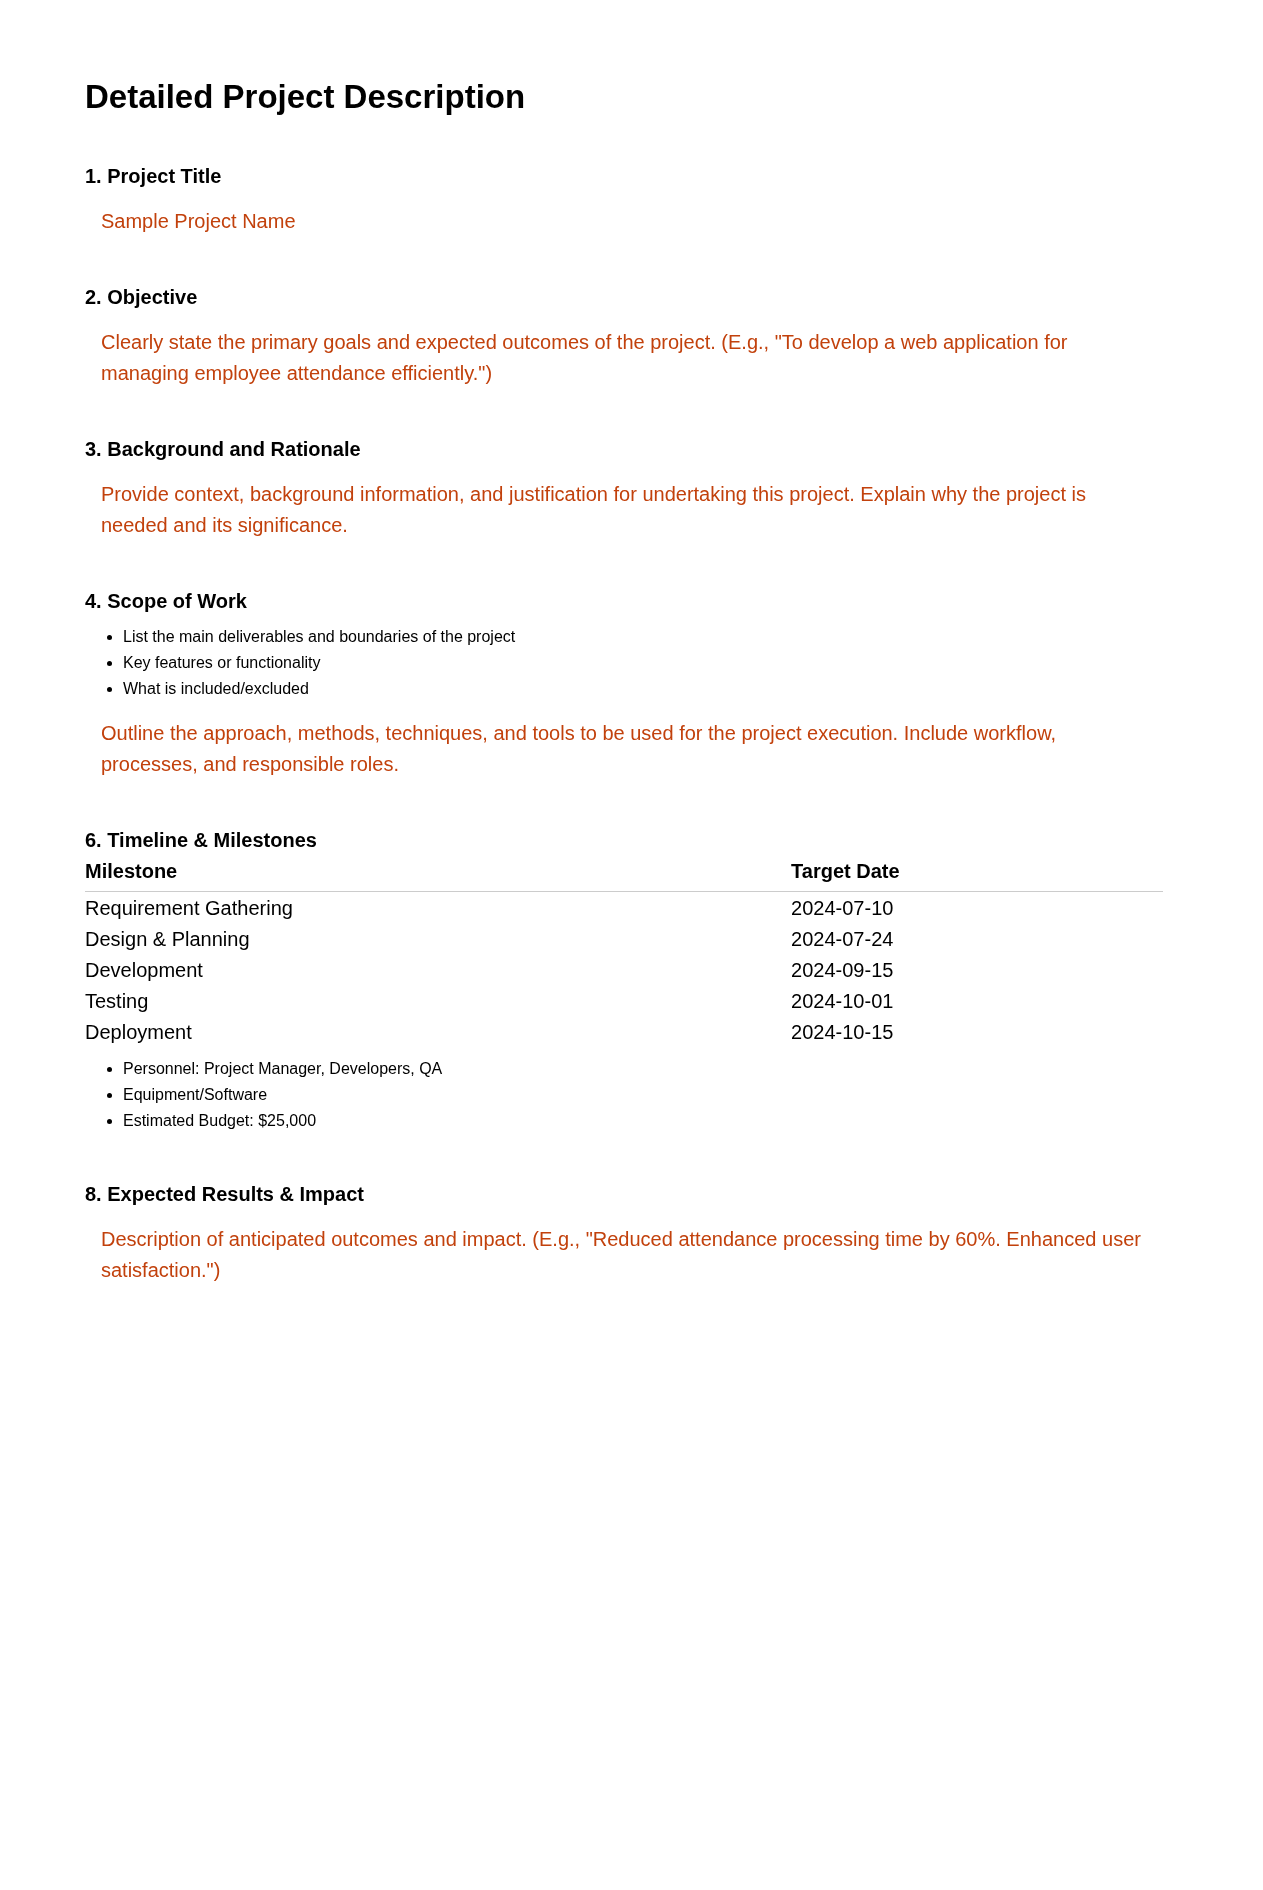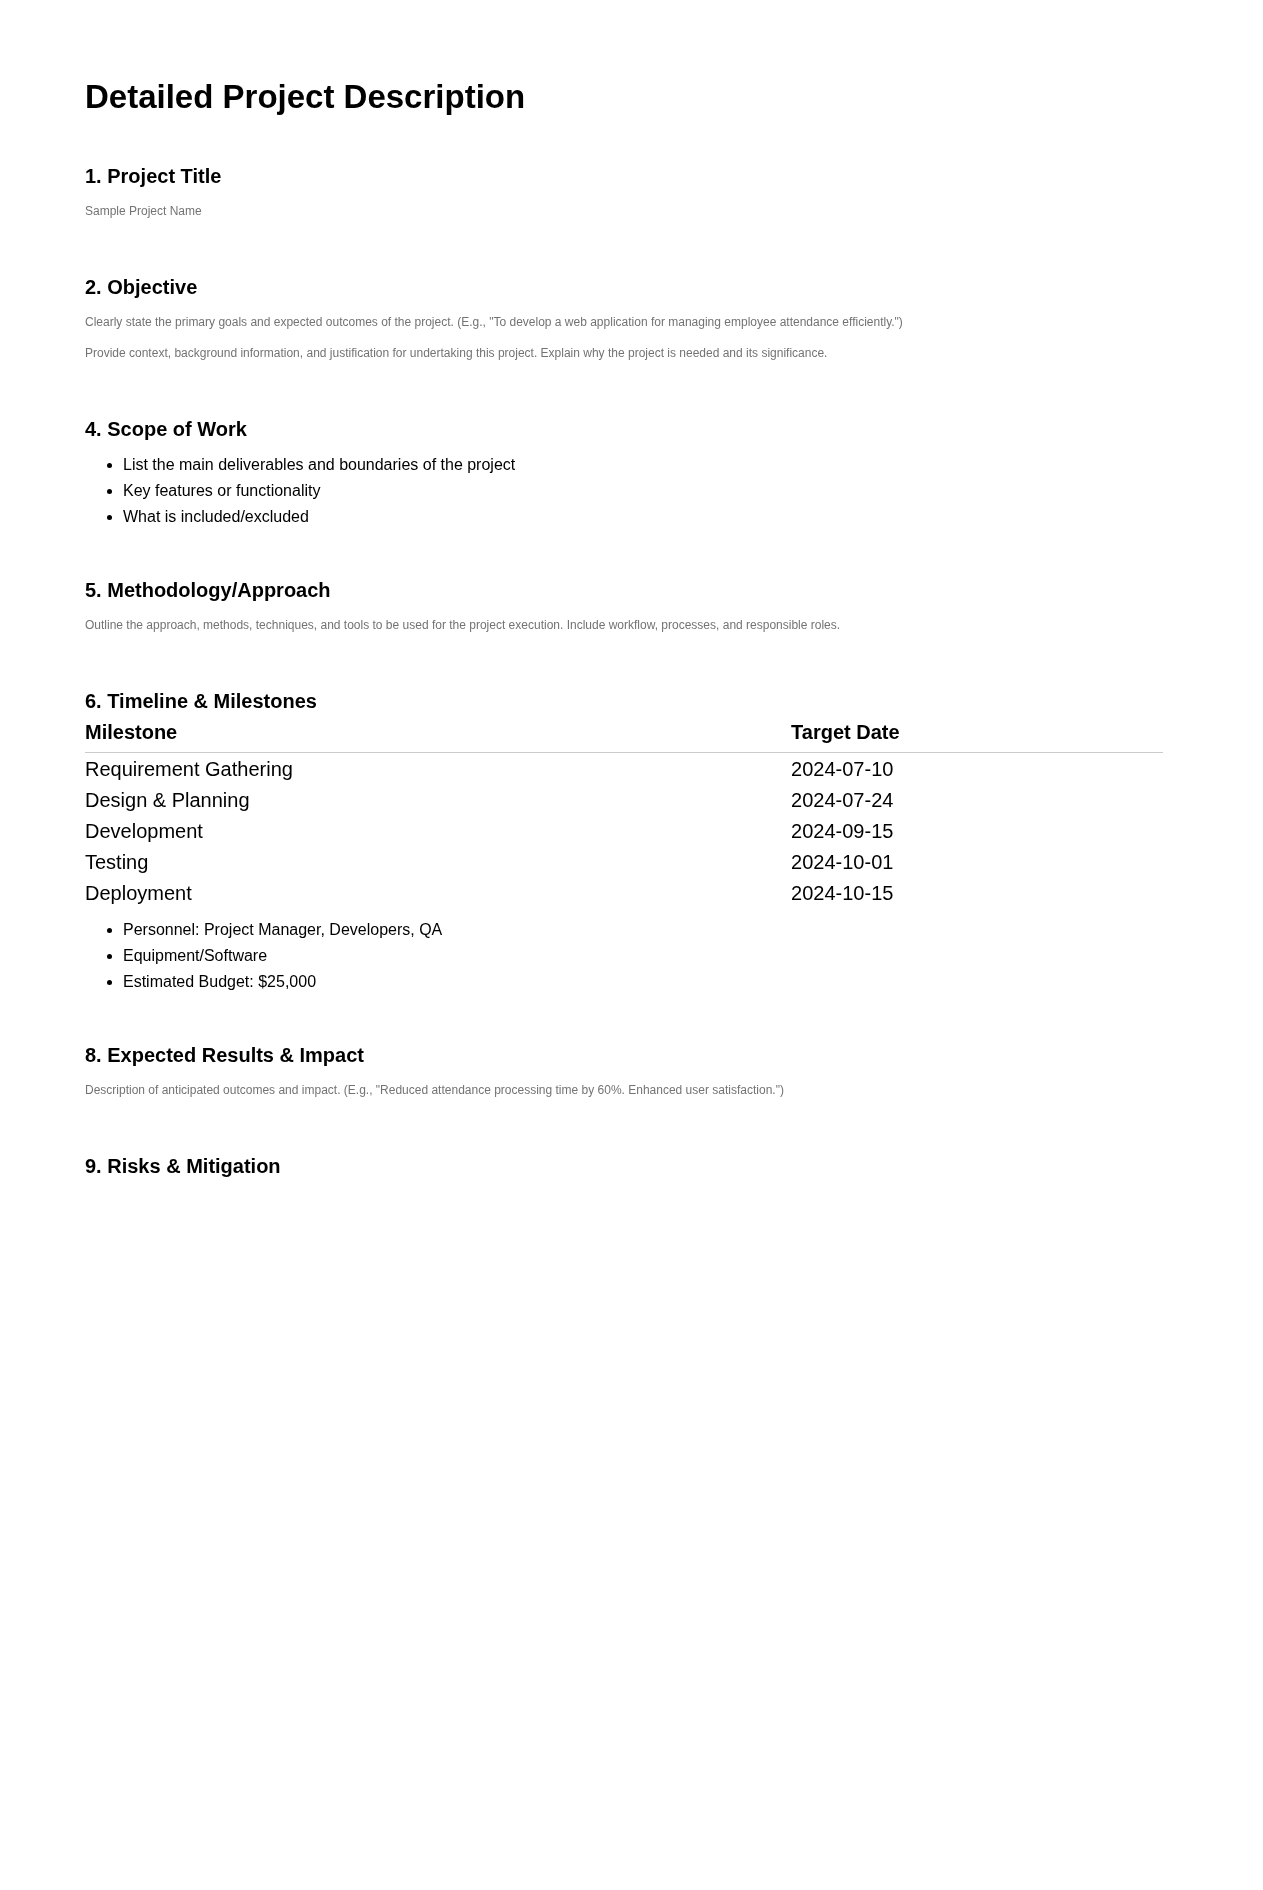--- a/index.html
+++ b/index.html
@@ -30,24 +30,24 @@
     color: #000000;
   }
   h2.section-heading {
     margin: 46px 0 6px 0;
     font-size: 20px;
     line-height: 28px;
     font-weight: bold;
     color: #000000;
   }
   p.body-text {
-    margin: 0;
-    font-size: 12px;
+    margin: 16px;
+    font-size: 20px;
     line-height: 31px;
-    color: #737373;
+    color: #c2410c;
   }
   ul.bullet-list {
     margin: 9px 0 0 0;
     padding: 0 0 0 38px;
     font-size: 16px;
   }
   ul.bullet-list li {
     line-height: 26px;
     color: #000000;
   }
@@ -75,30 +75,30 @@
   <div class="clip">
 
     <h1 class="doc-title">Detailed Project Description</h1>
 
     <h2 class="section-heading">1. Project Title</h2>
     <p class="body-text">Sample Project Name</p>
 
     <h2 class="section-heading">2. Objective</h2>
     <p class="body-text">Clearly state the primary goals and expected outcomes of the project. (E.g., "To develop a web application for managing employee attendance efficiently.")</p>
 
+    <h2 class="section-heading">3. Background and Rationale</h2>
     <p class="body-text">Provide context, background information, and justification for undertaking this project. Explain why the project is needed and its significance.</p>
 
     <h2 class="section-heading">4. Scope of Work</h2>
     <ul class="bullet-list">
       <li>List the main deliverables and boundaries of the project</li>
       <li>Key features or functionality</li>
       <li>What is included/excluded</li>
     </ul>
 
-    <h2 class="section-heading">5. Methodology/Approach</h2>
     <p class="body-text">Outline the approach, methods, techniques, and tools to be used for the project execution. Include workflow, processes, and responsible roles.</p>
 
     <h2 class="section-heading">6. Timeline &amp; Milestones</h2>
     <table class="milestones">
       <thead>
         <tr>
           <th class="col-milestone">Milestone</th>
           <th class="col-date">Target Date</th>
         </tr>
       </thead>

